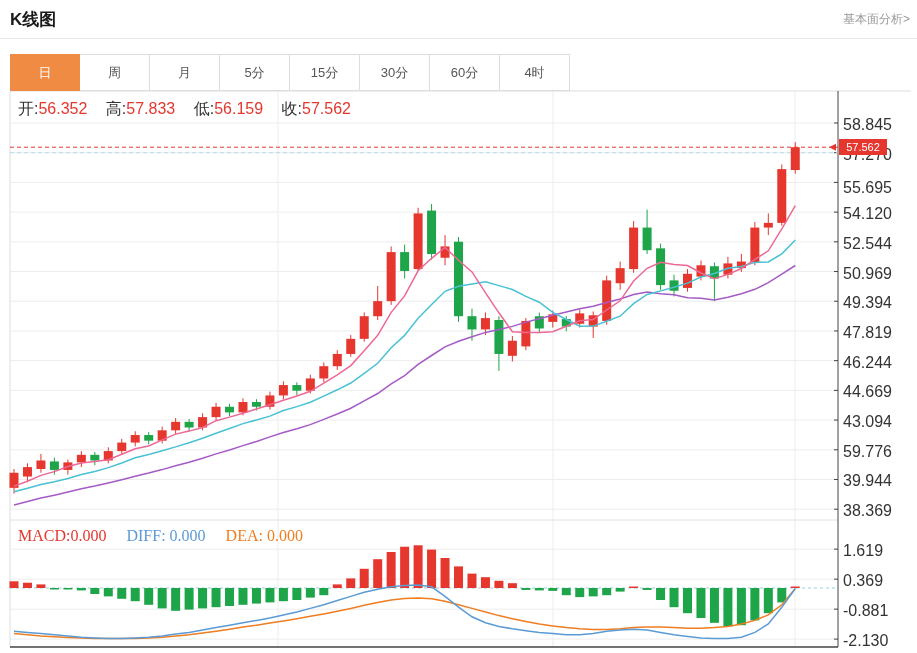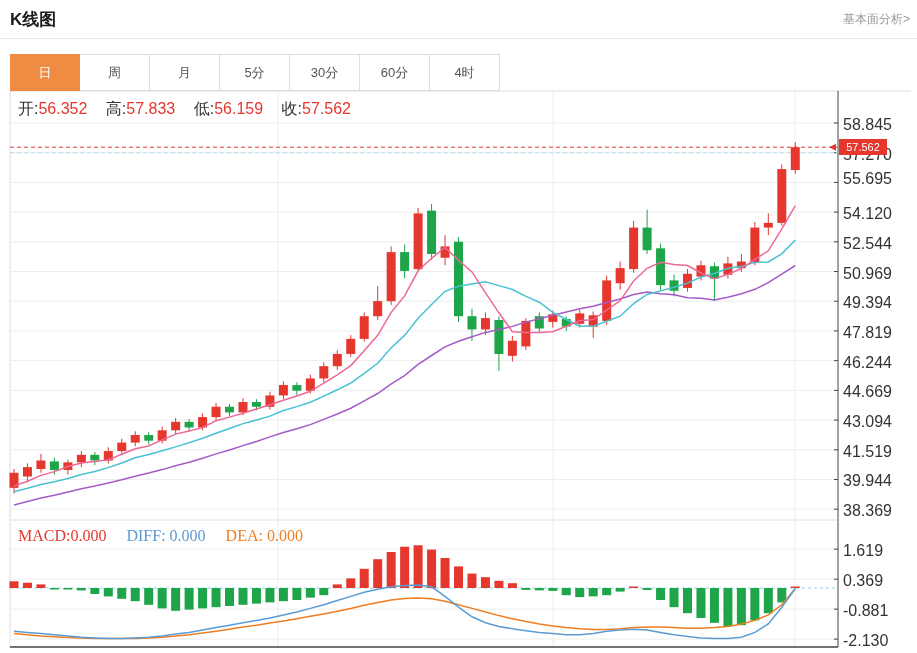--- a/index.html
+++ b/index.html
@@ -42,20 +42,21 @@
 
   <div class="page-title">K线图</div>
   <a class="header-link">基本面分析&gt;</a>
   <div class="title-divider"></div>
 
   <div class="tabbar" id="tabbar">
       <div class="tab active">日</div>
       <div class="tab">周</div>
       <div class="tab">月</div>
       <div class="tab">5分</div>
+      <div class="tab">15分</div>
       <div class="tab">30分</div>
       <div class="tab">60分</div>
       <div class="tab">4时</div>
     </div>
 
   <svg id="chart-svg" class="chart-svg" width="917" height="653" viewBox="0 0 917 653">
       <line x1="10" y1="123" x2="838" y2="123" stroke="#ededed" stroke-width="1"></line>
       <line x1="10" y1="152.7044999999999" x2="838" y2="152.7044999999999" stroke="#ededed" stroke-width="1"></line>
       <line x1="10" y1="182.40899999999996" x2="838" y2="182.40899999999996" stroke="#ededed" stroke-width="1"></line>
       <line x1="10" y1="212.11350000000004" x2="838" y2="212.11350000000004" stroke="#ededed" stroke-width="1"></line>
@@ -297,30 +298,30 @@
 
   <div class="macd-bar">
     <span class="macd-item" id="macd-item" style="color: rgb(229, 55, 46);"><span>MACD:</span><span>0.000</span></span>
     <span class="macd-item" id="diff-item" style="color: rgb(91, 155, 213);"><span>DIFF:</span> <span>0.000</span></span>
     <span class="macd-item" id="dea-item" style="color: rgb(239, 125, 33);"><span>DEA:</span> <span>0.000</span></span>
   </div>
 
   <div id="price-axis">
       <div class="axis-tick-label" style="top: 116px;">58.845</div>
       <div class="axis-tick-label" style="top: 145.704px;">57.270</div>
-      <div class="axis-tick-label" style="top: 170px;">55.695</div>
+      <div class="axis-tick-label" style="top: 179px;">55.695</div>
       <div class="axis-tick-label" style="top: 205.113px;">54.120</div>
       <div class="axis-tick-label" style="top: 234.837px;">52.544</div>
       <div class="axis-tick-label" style="top: 264.541px;">50.969</div>
       <div class="axis-tick-label" style="top: 294.246px;">49.394</div>
       <div class="axis-tick-label" style="top: 323.95px;">47.819</div>
       <div class="axis-tick-label" style="top: 353.655px;">46.244</div>
       <div class="axis-tick-label" style="top: 383.359px;">44.669</div>
       <div class="axis-tick-label" style="top: 413.064px;">43.094</div>
-      <div class="axis-tick-label" style="top: 442.768px;">41.519</div>
+      <div class="axis-tick-label" style="top: 442.768px;">59.776</div>
       <div class="axis-tick-label" style="top: 472.473px;">39.944</div>
       <div class="axis-tick-label" style="top: 502.177px;">38.369</div>
     </div>
   <div id="macd-axis">
       <div class="axis-tick-label" style="top: 542.144px; text-align: center;">1.619</div>
       <div class="axis-tick-label" style="top: 572.144px;">0.369</div>
       <div class="axis-tick-label" style="top: 602.144px;">-0.881</div>
       <div class="axis-tick-label" style="top: 632.12px;">-2.130</div>
     </div>
 

